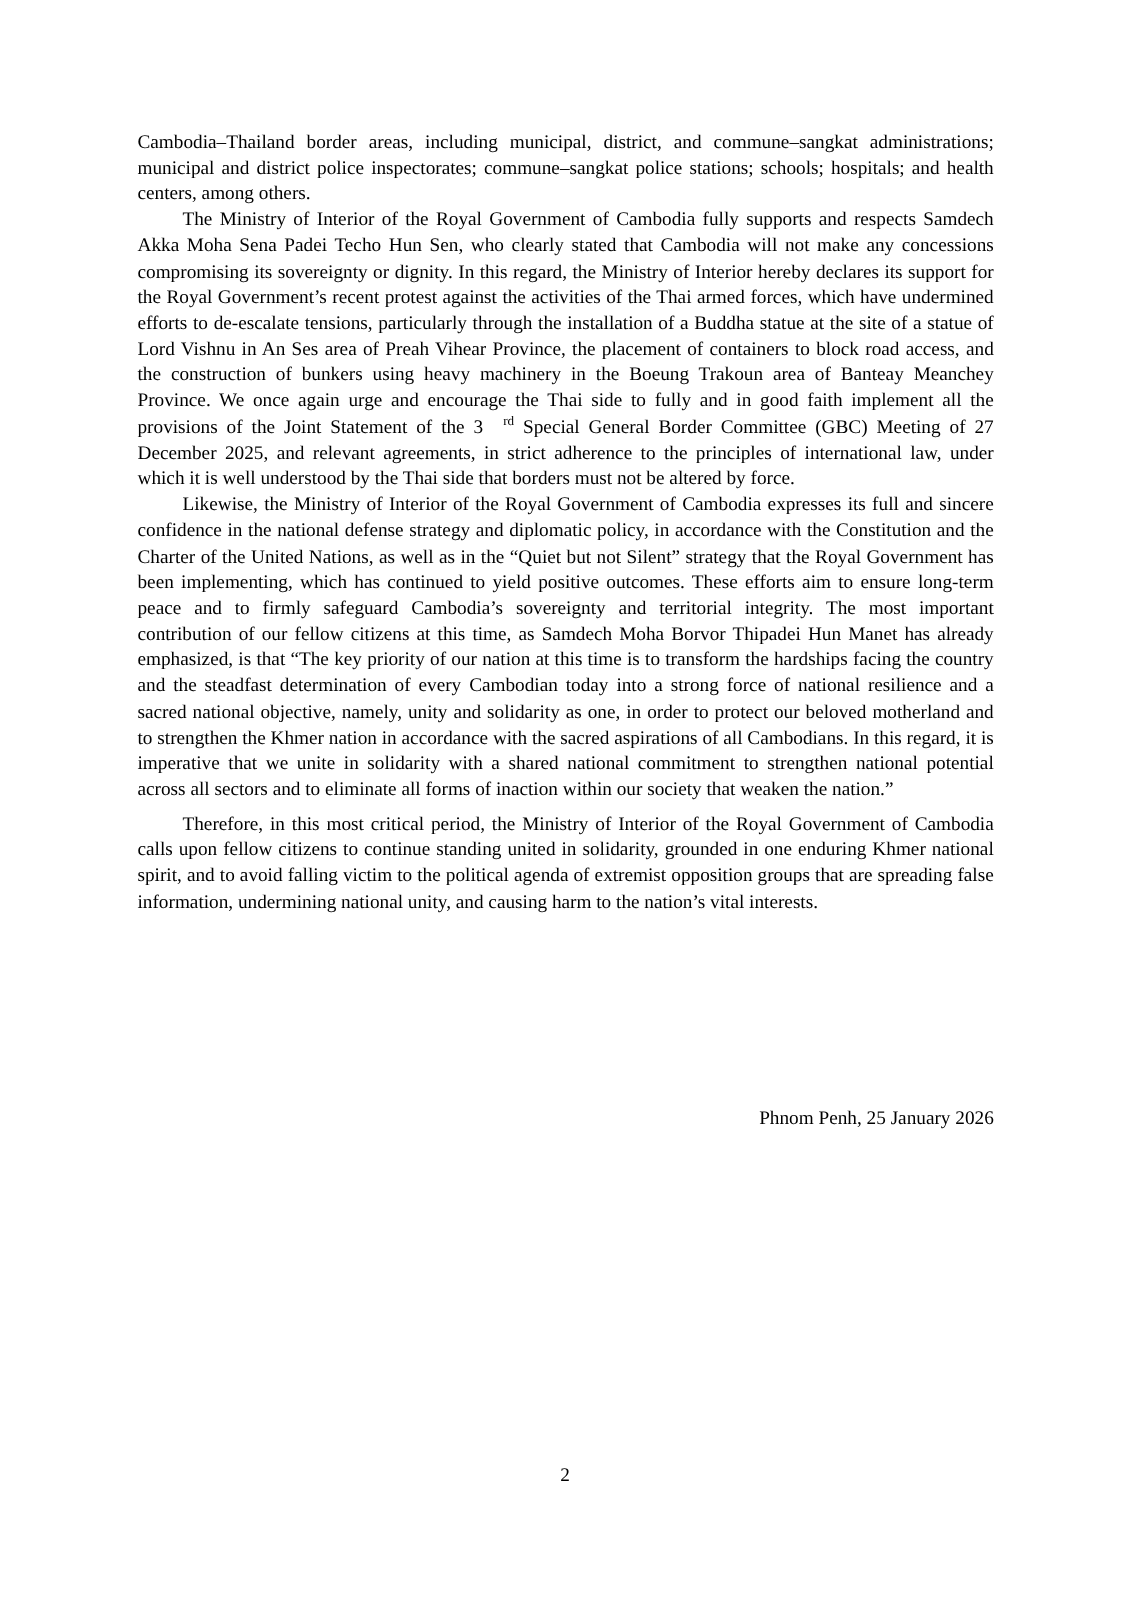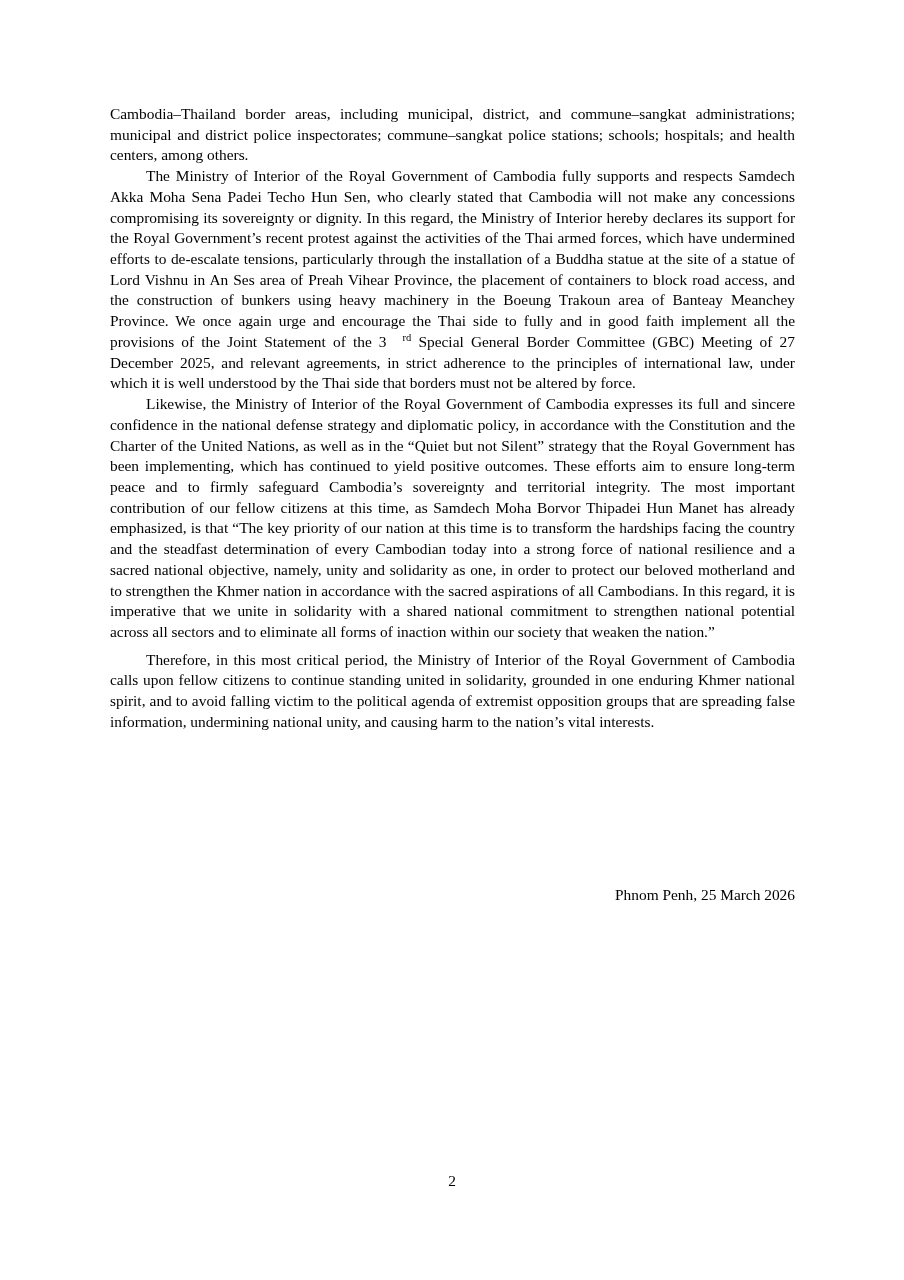--- a/index.html
+++ b/index.html
@@ -75,17 +75,17 @@
     <p class="para"><span>Cambodia–Thailand border areas, including municipal, district, and commune–sangkat administrations; municipal and district police inspectorates; commune–sangkat police stations; schools; hospitals; and health centers, among others.</span></p>
 
     <p class="para indent"><span class="b">The Ministry of Interior of the Royal Government of Cambodia</span><span> fully supports and respects </span><span class="b">Samdech Akka Moha Sena Padei Techo Hun Sen</span><span>, who clearly stated that </span><span class="b">Cambodia will not make any concessions compromising its sovereignty or dignity</span><span>. In this regard, </span><span class="b">the Ministry of Interior</span><span> hereby declares its support for the Royal Government’s recent protest against the activities of the Thai armed forces, which have undermined efforts to de-escalate tensions, particularly through the installation of a Buddha statue at the site of a statue of Lord Vishnu in An Ses area of Preah Vihear Province, the placement of containers to block road access, and the construction of bunkers using heavy machinery in the Boeung Trakoun area of Banteay Meanchey Province. We once again urge and encourage the Thai side to fully and in good faith implement all the provisions of the Joint Statement of the 3</span><sup>rd</sup><span> Special General Border Committee (GBC) Meeting of 27 December 2025, and relevant agreements, in strict adherence to the principles of international law, under which it is well understood by the Thai side that </span><span class="b">borders must not be altered by force.</span></p>
 
     <p class="para indent"><span>Likewise, </span><span class="b">the Ministry of Interior of the Royal Government of Cambodia</span><span> expresses its full and sincere confidence in the national defense strategy and diplomatic policy, in accordance with the Constitution and the Charter of the United Nations, as well as in the </span><span class="b">“Quiet but not Silent”</span><span> strategy that the Royal Government has been implementing, which has continued to yield positive outcomes. These efforts aim to ensure long-term peace and to firmly safeguard Cambodia’s sovereignty and territorial integrity. The most important contribution of our fellow citizens at this time, as </span><span class="b">Samdech Moha Borvor Thipadei Hun Manet</span><span> has already emphasized, is that “</span><span class="b">The key priority of our nation at this time is to transform the hardships facing the country and the steadfast determination of every Cambodian today into a strong force of national resilience and a sacred national objective, namely, unity and solidarity as one, in order to protect our beloved motherland and to strengthen the Khmer nation in accordance with the sacred aspirations of all Cambodians. In this regard, it is imperative that we unite in solidarity with a shared national commitment to strengthen national potential across all sectors and to eliminate all forms of inaction within our society that weaken the nation.</span><span>”</span></p>
 
     <p class="para indent" style="margin-top:7px;"><span>Therefore, in this most critical period, </span><span class="b">the Ministry of Interior of the Royal Government of Cambodia</span><span> calls upon fellow citizens to continue standing united in solidarity, grounded in one enduring Khmer national spirit, and to avoid falling victim to the political agenda of extremist opposition groups that are spreading false information, undermining national unity, and causing harm to the nation’s vital interests.</span></p>
 
   </div>
 
-  <div class="signline"><span>Phnom Penh, 25 March 2026</span></div>
+  <div class="signline"><span>Phnom Penh, 25 January 2026</span></div>
 
   <div class="pagenum"><span>2</span></div>
 
 </div>
 
 </body></html>

